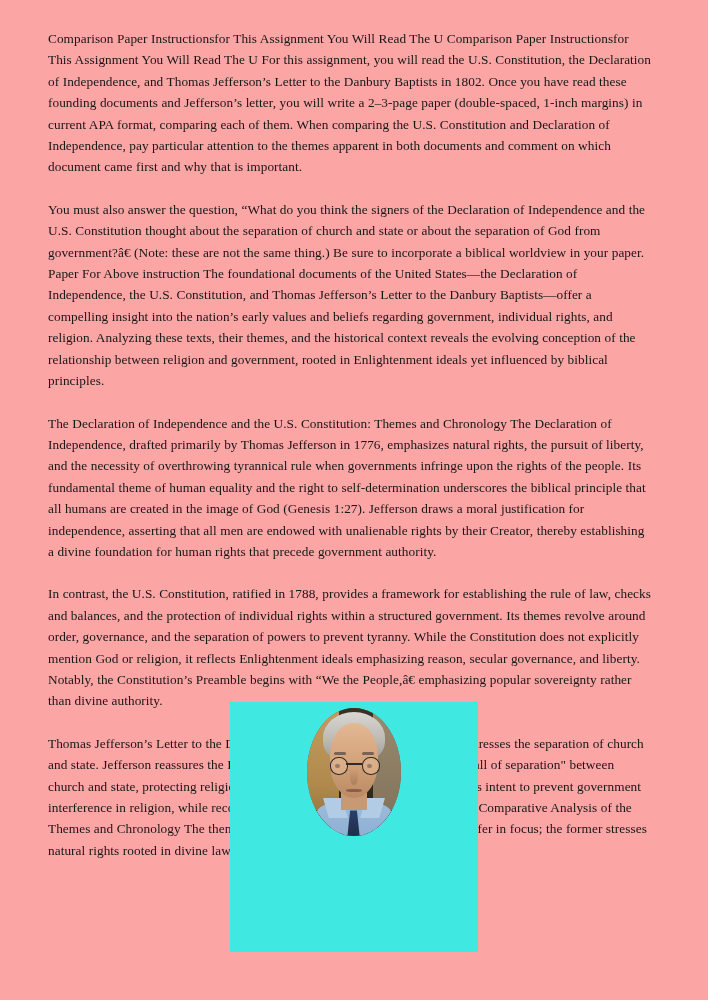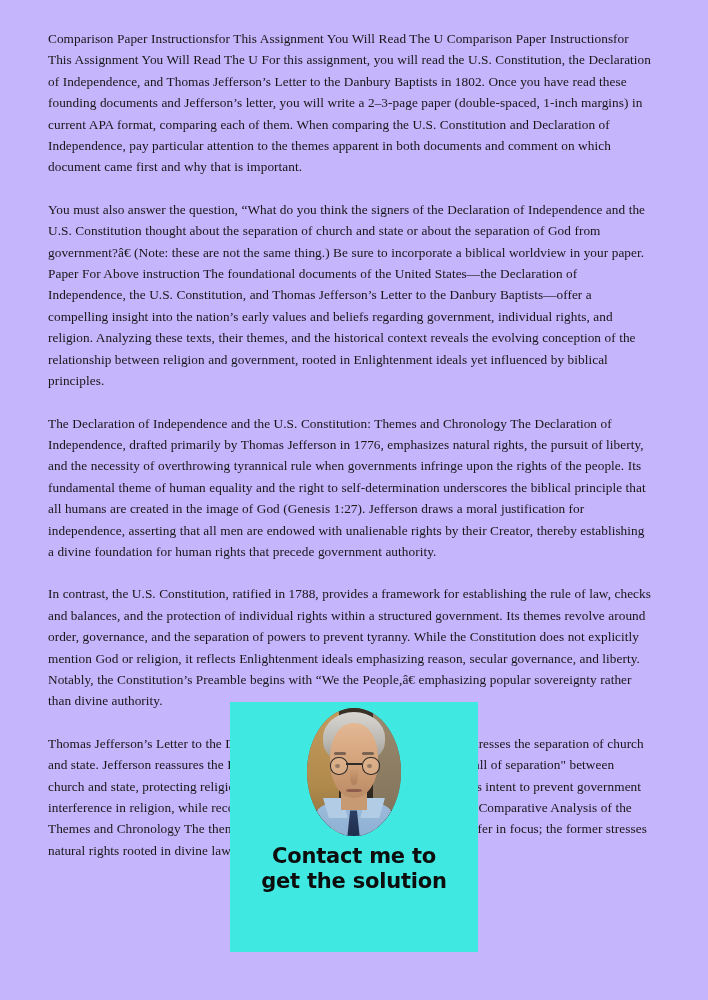--- a/index.html
+++ b/index.html
@@ -9,21 +9,21 @@
     background: #ffffff;
   }
   body {
     font-family: "Liberation Serif", "DejaVu Serif", serif;
     -webkit-font-smoothing: antialiased;
   }
   #page {
     position: relative;
     width: 708px;
     height: 1000px;
-    background: #c4b5fd;
+    background: #fca5a5;
     overflow: hidden;
   }
   #doc {
     position: absolute;
     left: 48px;
     top: 28px;
     width: 604px;
   }
   .para {
     margin: 0 0 21px 0;
@@ -200,21 +200,17 @@
       <div class="ph-brow-r"></div>
       <div class="ph-eye-l"></div>
       <div class="ph-eye-r"></div>
       <div class="ph-glass-l"></div>
       <div class="ph-glass-r"></div>
       <div class="ph-bridge"></div>
       <div class="ph-nose"></div>
       <div class="ph-mouth"></div>
     </div>
 
-    <div id="promo-lines">
-      <div class="promo-line">Contact me to</div>
-      <div class="promo-line">get the solution</div>
-    </div>
 
 
   </div>
 
 </div>
 
 </body></html>

